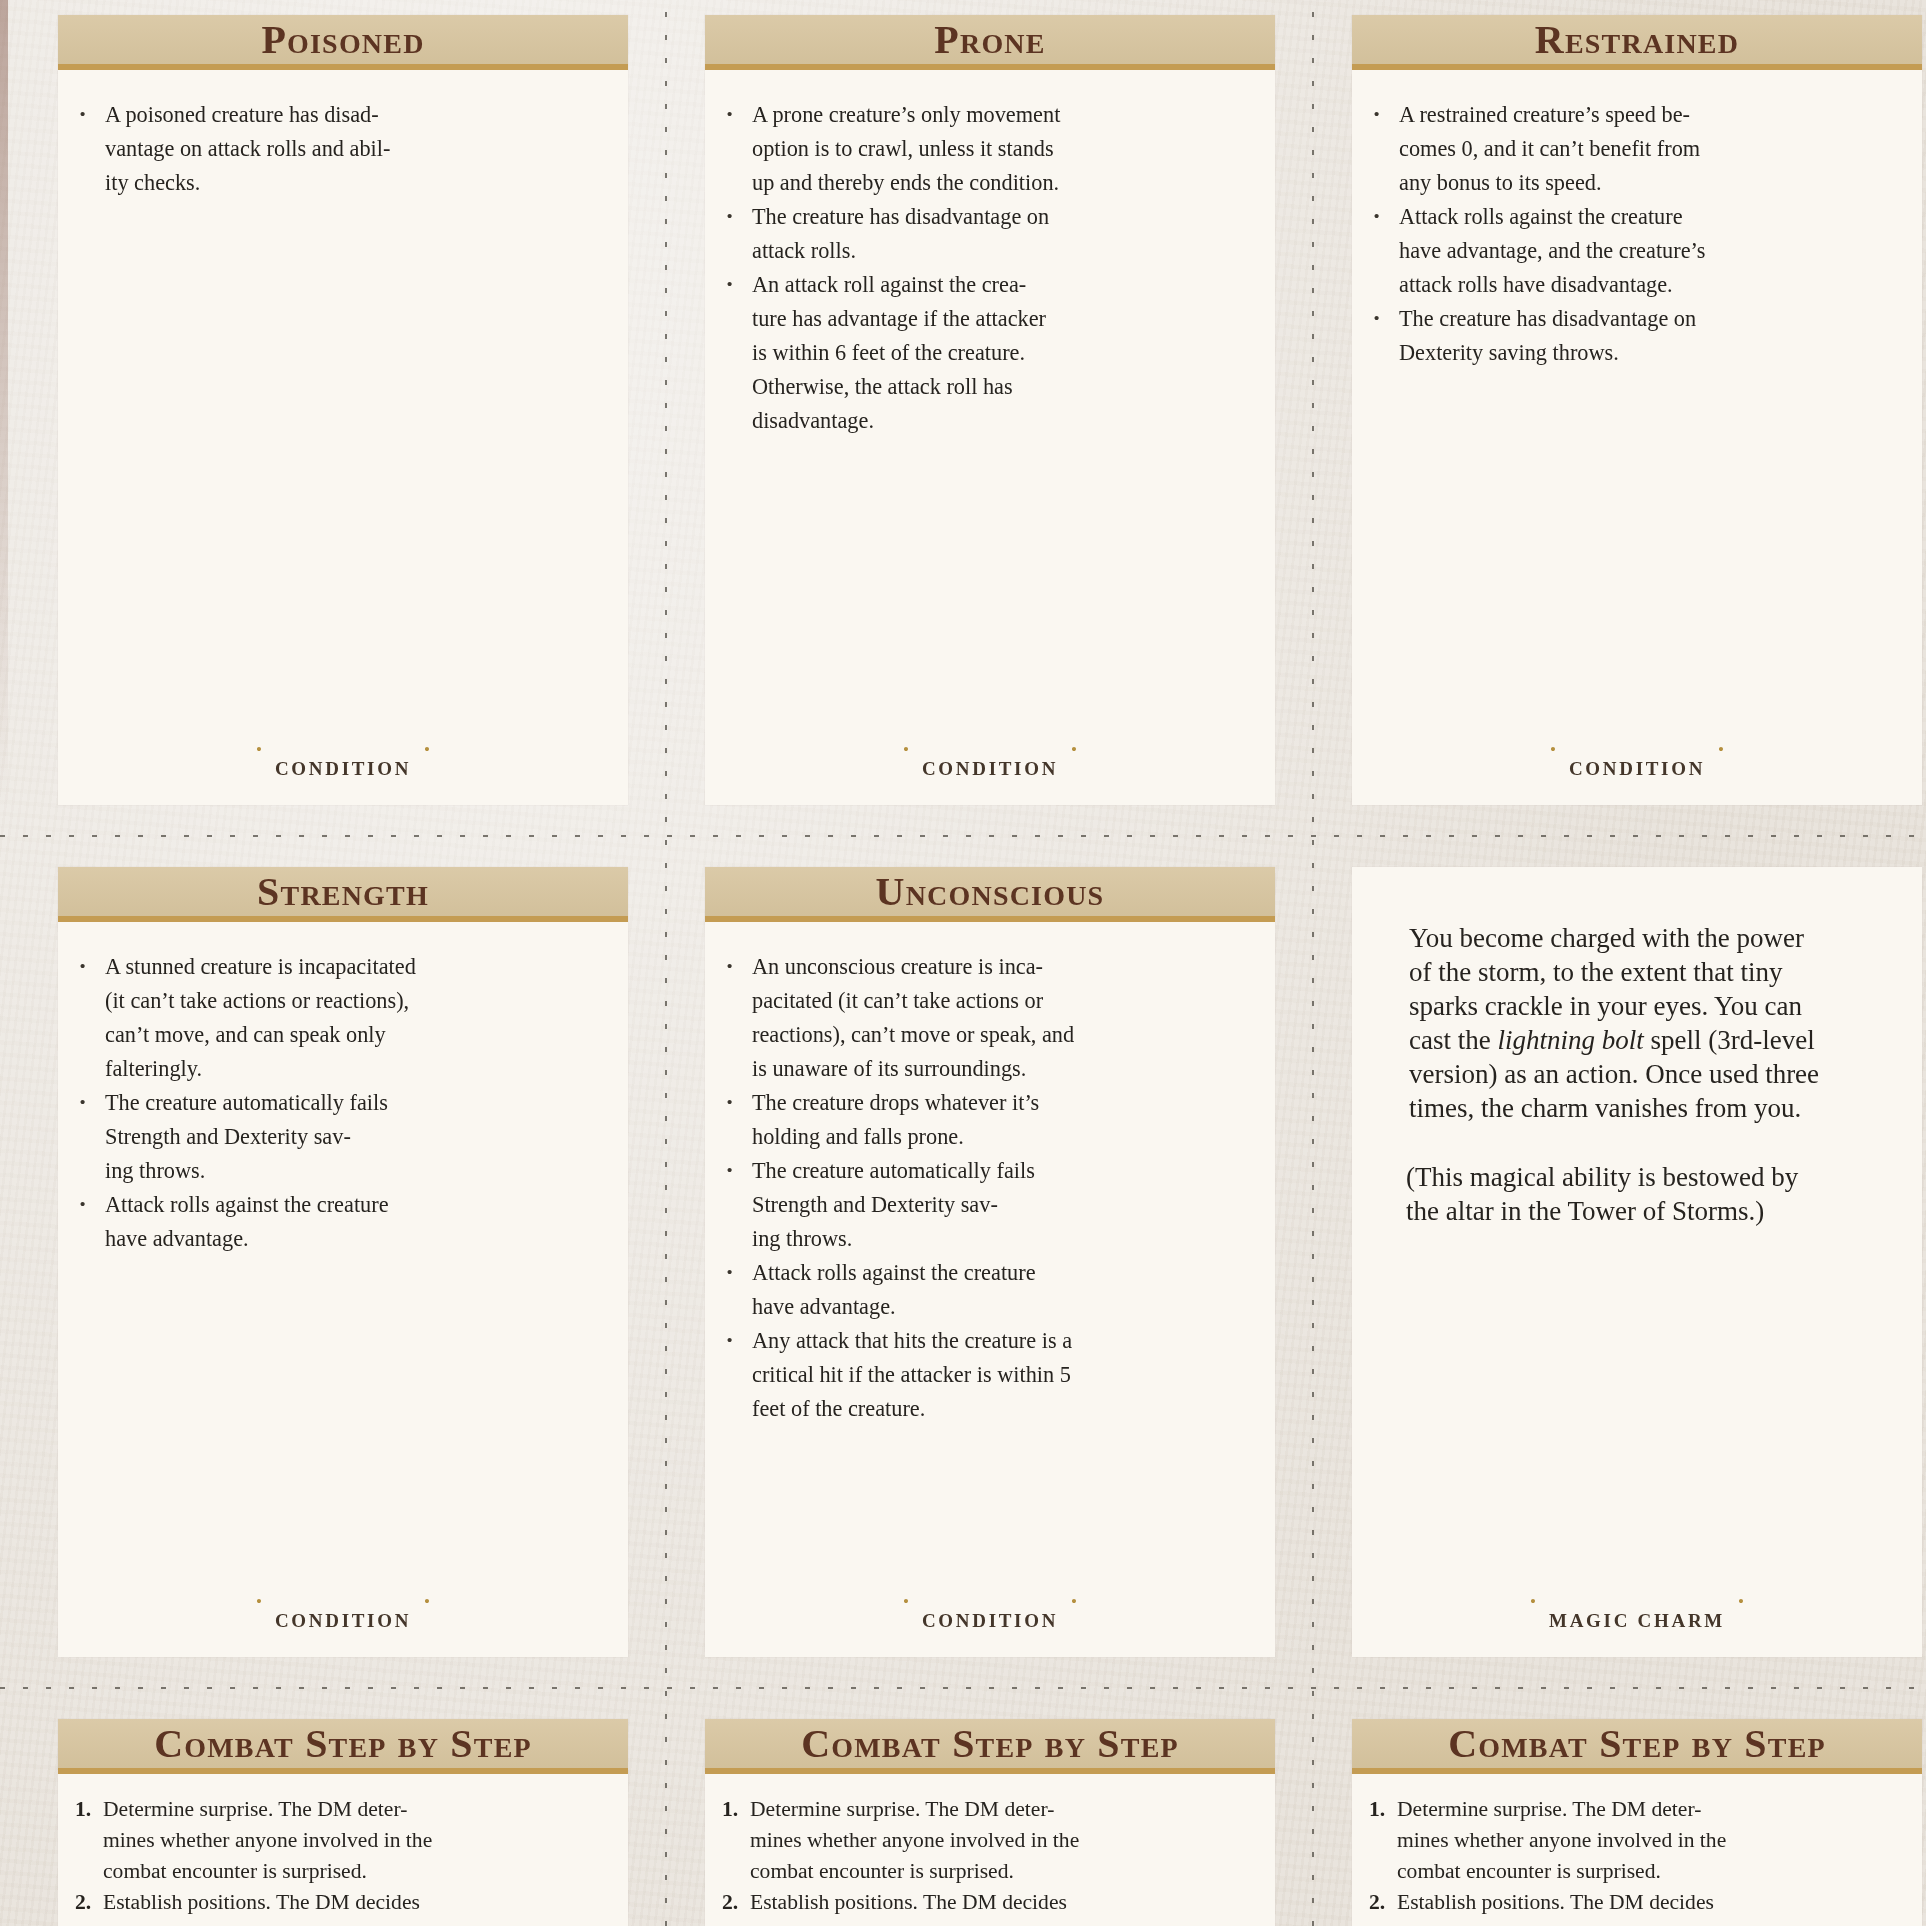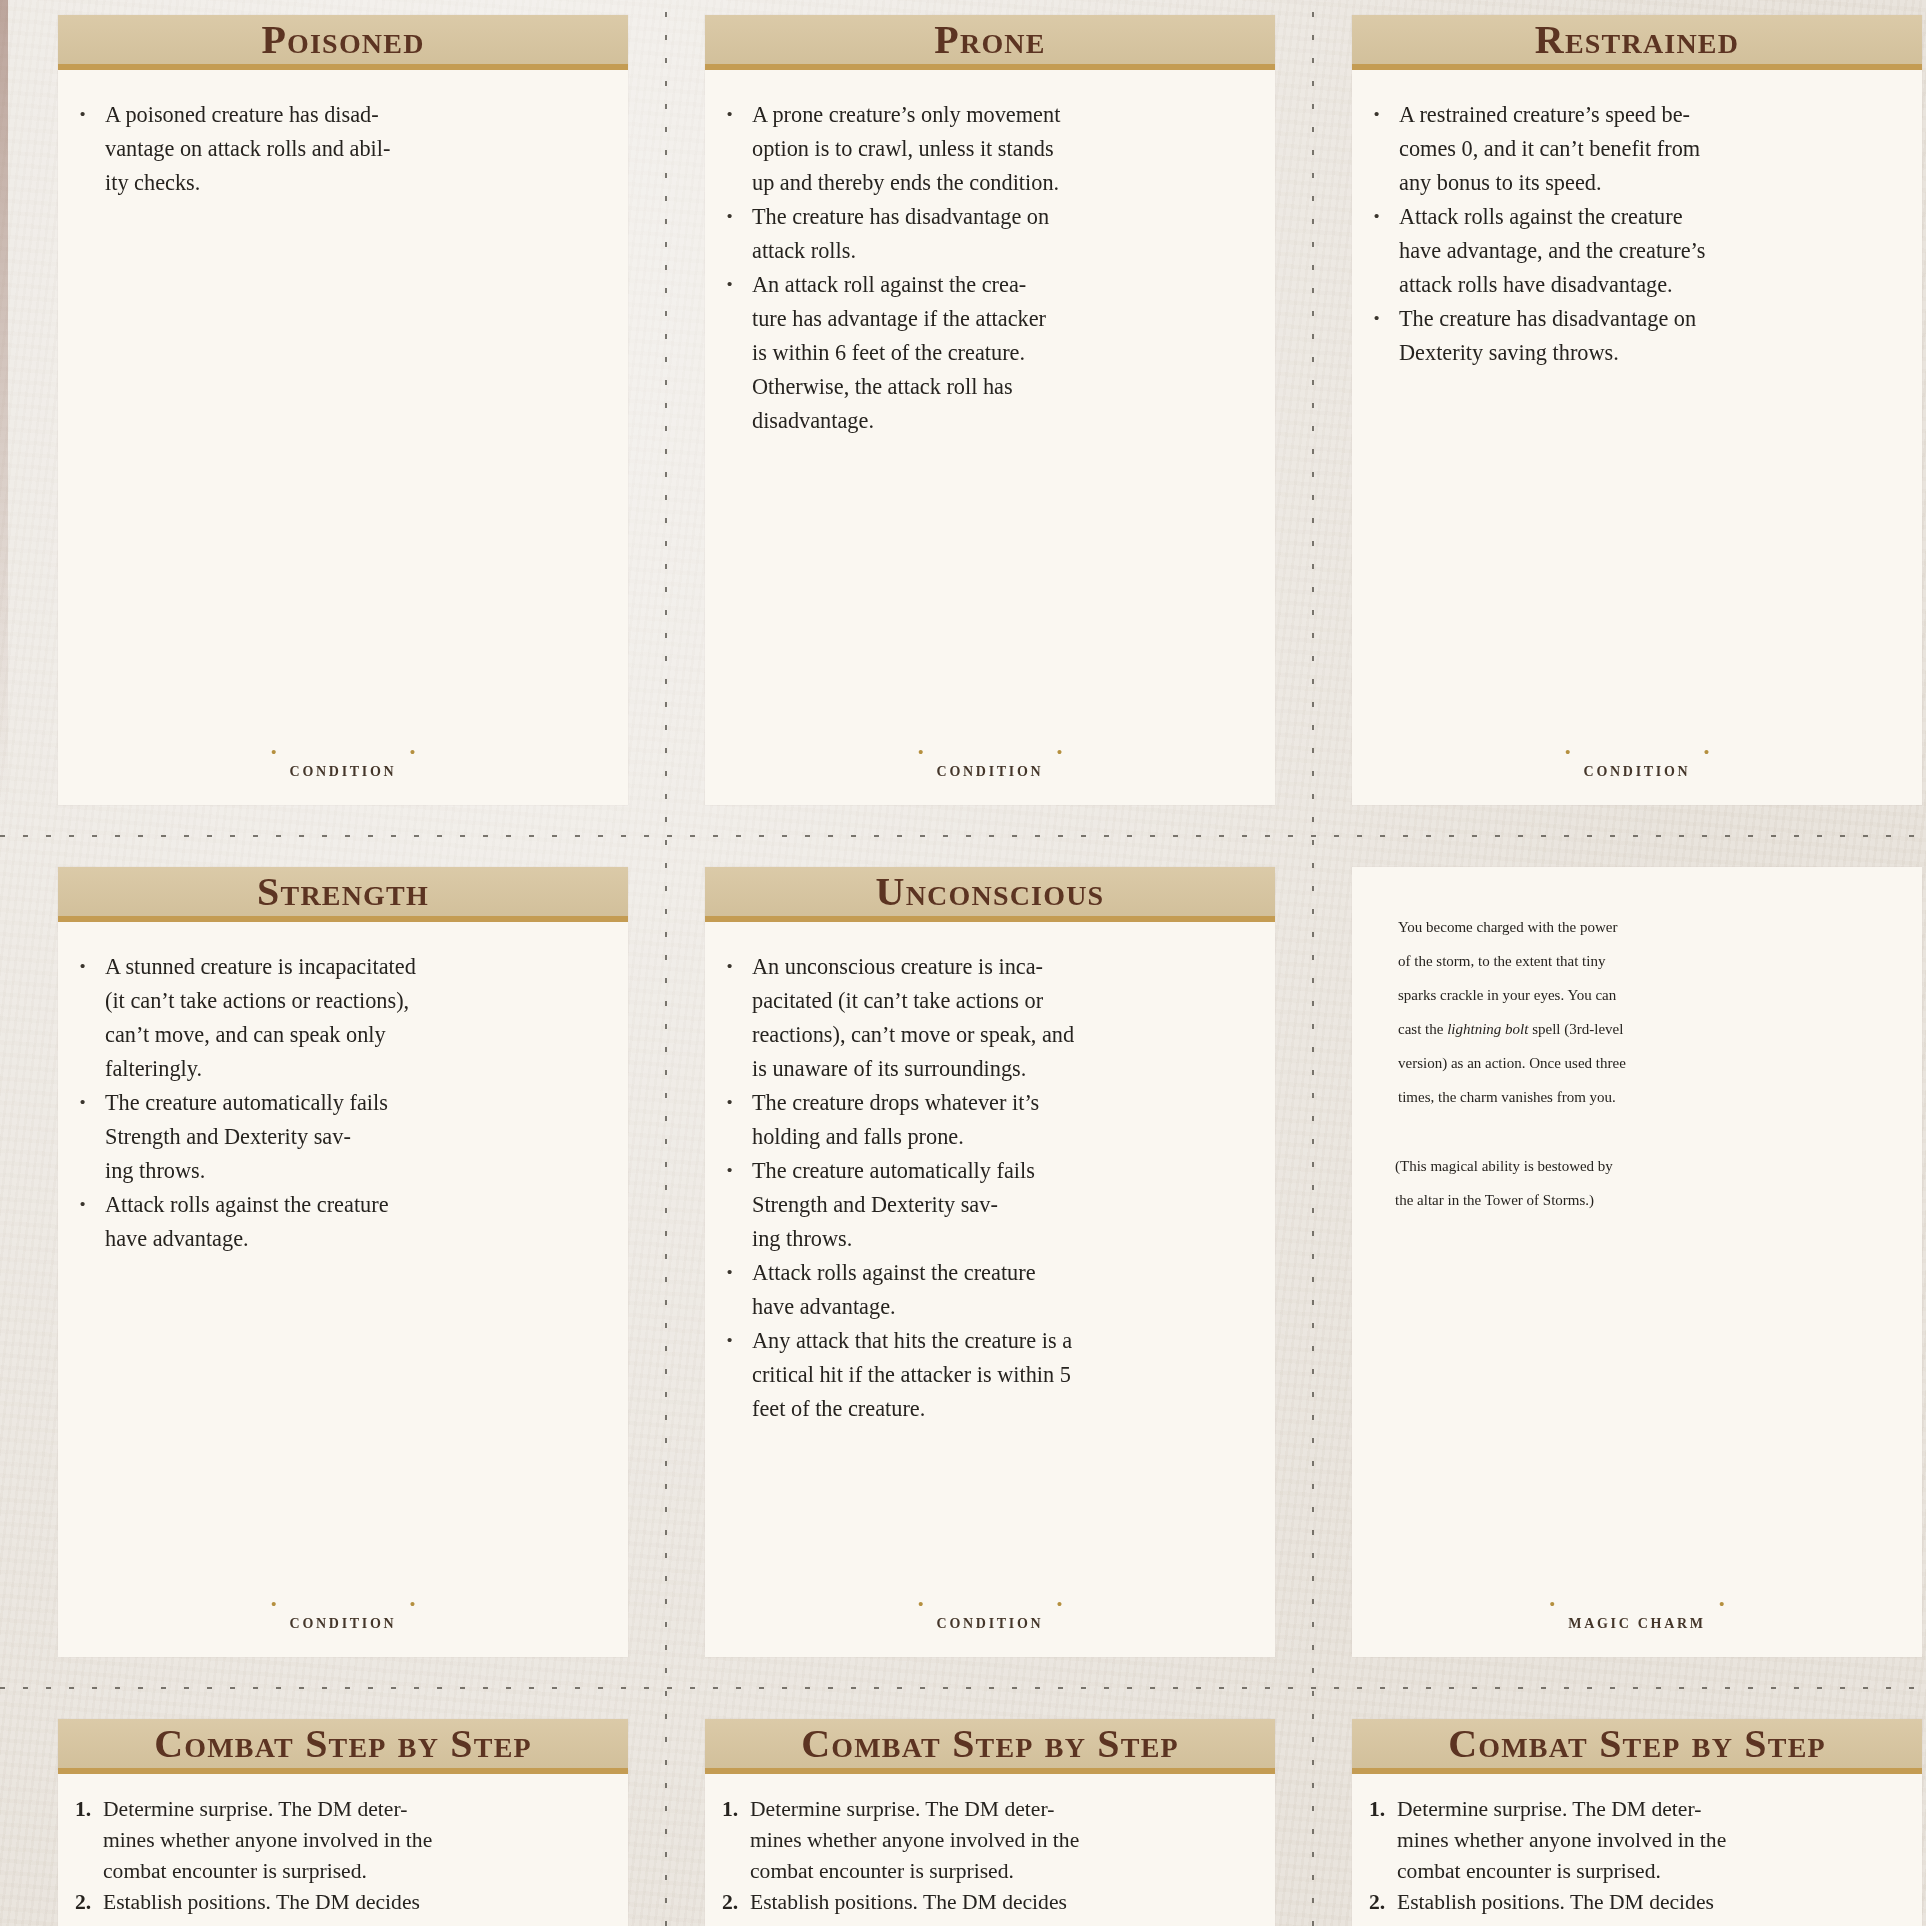--- a/index.html
+++ b/index.html
@@ -24,28 +24,28 @@
   .title{margin:12px;font-size:40px;line-height:1;font-weight:600;font-variant:small-caps;
     color:#5c3422;letter-spacing:1.2px;}
   .body{padding:28px 25.4px 0 0;}
   .body.charm-body{padding-top:39px;}
   .body.combat-body{padding-top:20px;padding-right:21.6px;}
   ul,ol{margin:0;padding:0;list-style:none;}
   .bli{position:relative;padding-left:47px;font-size:22.3px;line-height:34px;color:#26231f;}
   .blt{position:absolute;left:21.6px;top:-1.5px;font-size:17.7px;line-height:34px;color:#3a352e;}
   .txt{white-space:pre-line;}
   .italic{font-style:italic;}
-  .para{margin:4px;padding-left:42px;font-size:15px;line-height:34px;color:#26231f;}
+  .para{margin:15px;padding-left:42px;font-size:27px;line-height:34px;color:#26231f;}
   .para.second{margin-top:35px;padding-left:39px;}
   .step{position:relative;padding-left:45px;font-size:21.6px;line-height:31px;color:#26231f;}
   .num{position:absolute;left:17px;top:0;font-weight:700;}
   .lbl{font-weight:400;}
   .footer{position:absolute;left:0;right:0;bottom:25px;display:flex;
     align-items:center;justify-content:center;gap:13px;}
-  .ftxt{font-size:14px;font-weight:600;letter-spacing:2.7px;color:#44362a;margin-top:36px;}
+  .ftxt{font-size:19px;font-weight:600;letter-spacing:2.7px;color:#44362a;margin-top:36px;}
   .dot{color:#b5903f;font-size:17px;line-height:1;padding-bottom:3.1px;}
   .hcut{position:absolute;left:0;width:1949px;height:1.9px;opacity:.78;
     background:repeating-linear-gradient(90deg,#57534b 0 5.4px,transparent 5.4px 23px);}
   .vcut{position:absolute;top:0;width:1.9px;height:2524px;opacity:.78;
     background:repeating-linear-gradient(0deg,#57534b 0 5.4px,transparent 5.4px 23px);}
   .hcut.one{top:835px;} .hcut.two{top:1687px;}
   .vcut.one{left:665px;} .vcut.two{left:1312px;}
 </style>
 </head>
 <body>

